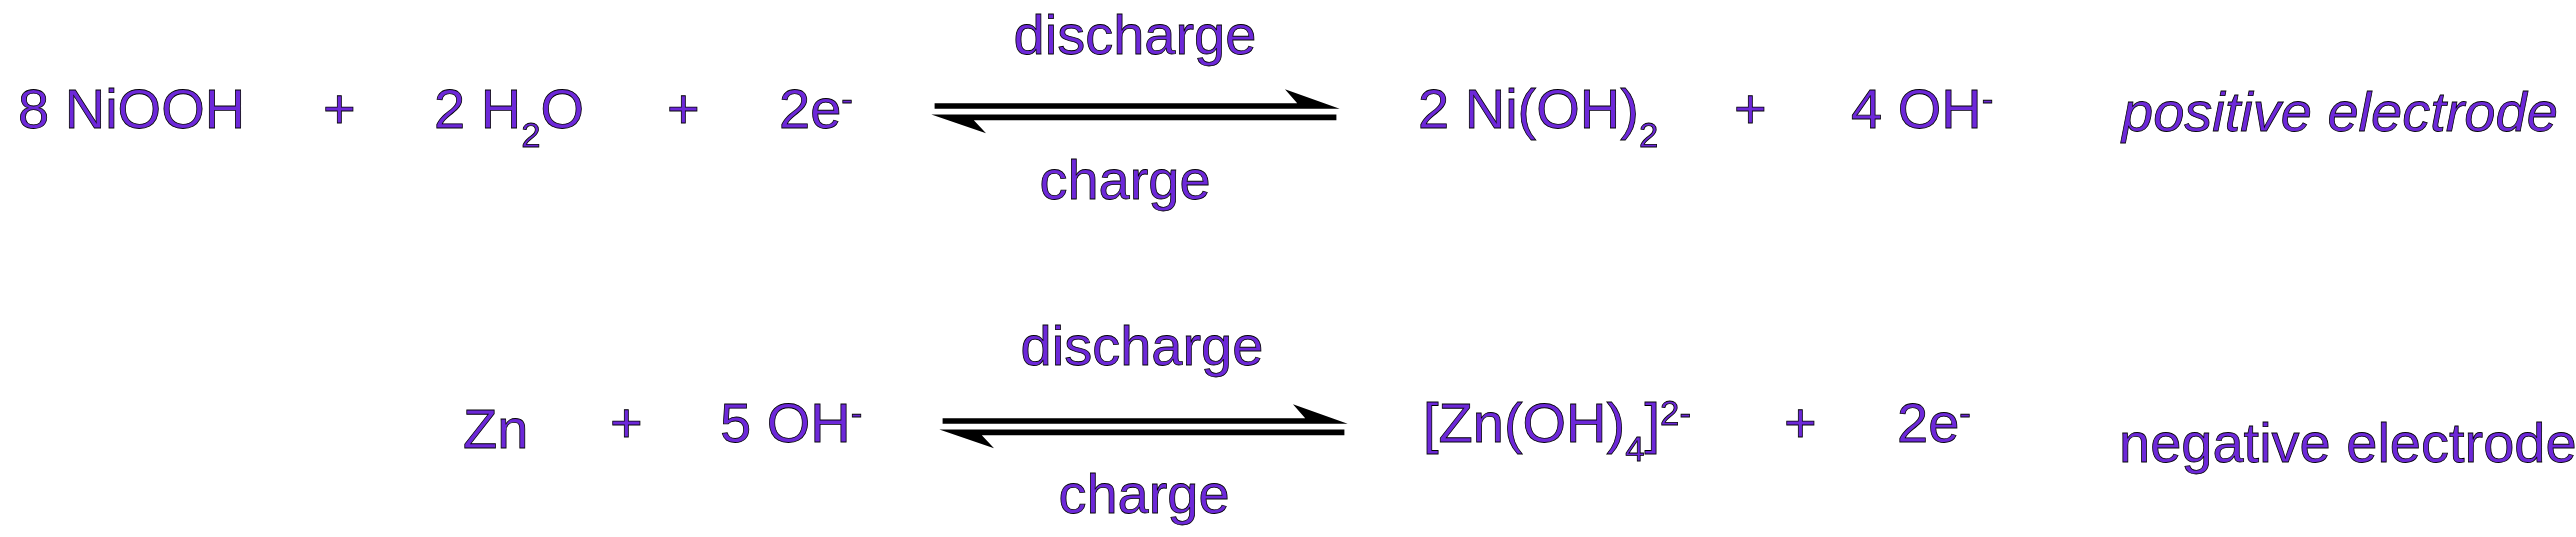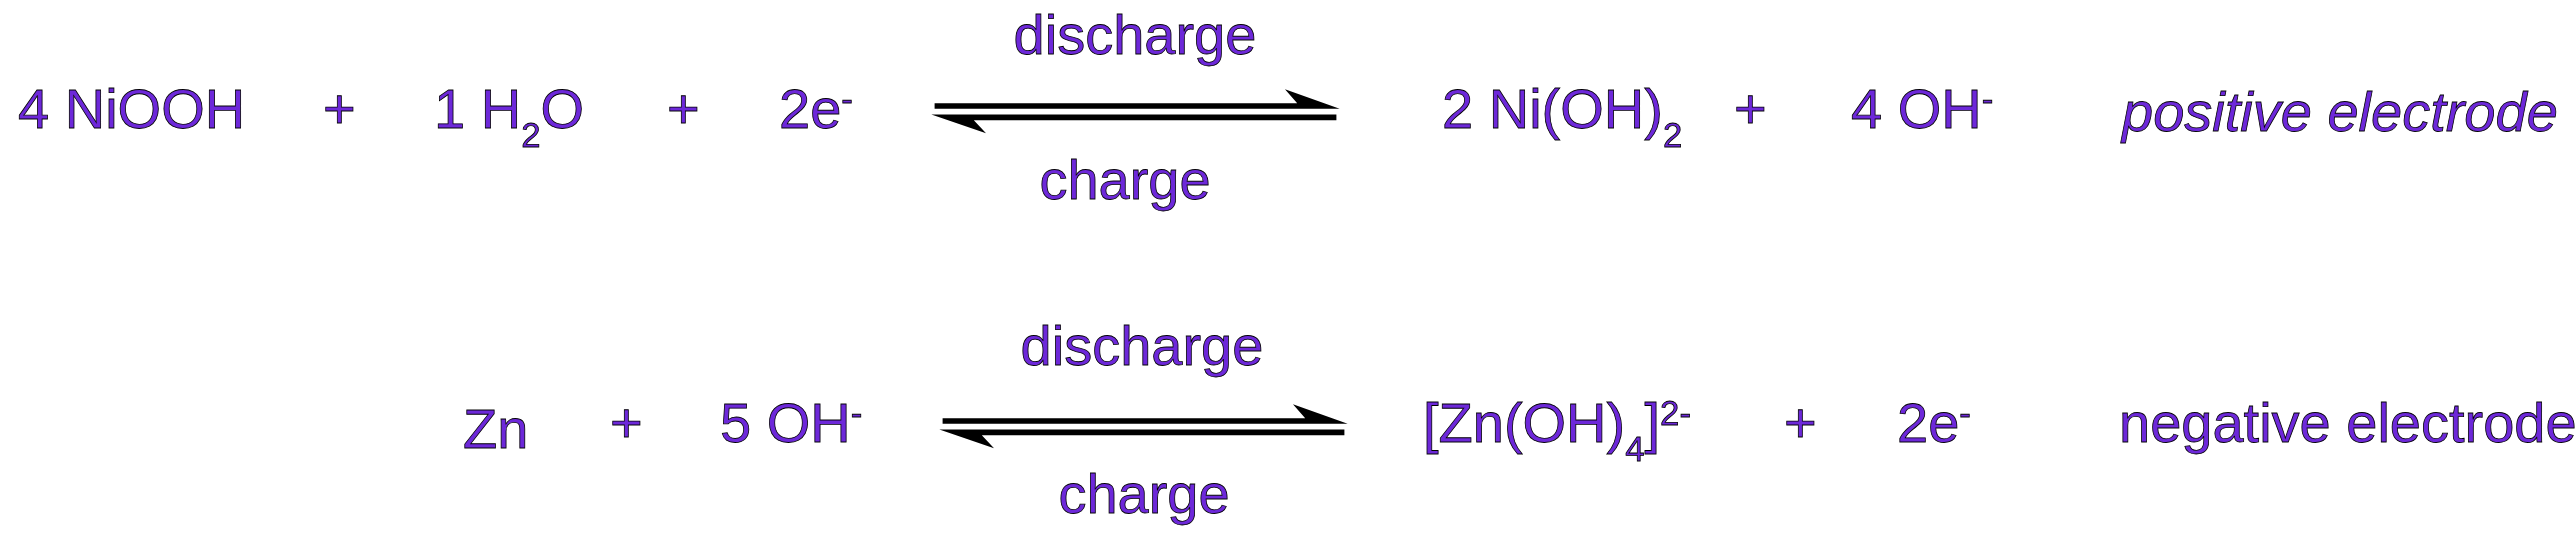--- a/index.html
+++ b/index.html
@@ -25,34 +25,34 @@
   .tok .sup { font-size: 0.62em; vertical-align: 0.5em;  line-height: 0; }
   .arrow-svg { position: absolute; display: block; }
   .arrow-svg path { fill: #000000; stroke: none; }
 </style>
 </head>
 <body>
 
 <div class="stage">
 
   <section>
-    <span class="tok" style="left:18px;   top:81px;"><span>4 NiOOH</span></span>
+    <span class="tok" style="left:18px;   top:81px;"><span>8 NiOOH</span></span>
     <span class="plus" style="left:323px;  top:81px;">+</span>
-    <span class="tok" style="left:434px;  top:81px;"><span>1 H</span><span class="sub">2</span><span>O</span></span>
+    <span class="tok" style="left:434px;  top:81px;"><span>2 H</span><span class="sub">2</span><span>O</span></span>
     <span class="plus" style="left:667px;  top:81px;">+</span>
     <span class="tok" style="left:779px;  top:81px;"><span>2e</span><span class="sup">-</span></span>
 
     <span class="lab centered" style="left:1135px; top:7.4px;">discharge</span>
     <svg class="arrow-svg" style="left:930px; top:86px;" width="411" height="49" viewBox="0 0 500 60" aria-hidden="true">
       <path d="M4 21 L448 21 L433 4 L500 28 L4 28 Z"></path>
       <path d="M496 42 L52 42 L67 58 L0 35 L496 35 Z"></path>
     </svg>
     <span class="lab centered" style="left:1125px; top:152px;">charge</span>
 
-    <span class="tok" style="left:1418px; top:81px;margin-left:24px;"><span>2 Ni(OH)</span><span class="sub">2</span></span>
+    <span class="tok" style="left:1418px; top:81px;"><span>2 Ni(OH)</span><span class="sub">2</span></span>
     <span class="plus" style="left:1734px; top:81px;">+</span>
     <span class="tok" style="left:1851px; top:81px;"><span>4 OH</span><span class="sup">-</span></span>
 
     <span class="lab" style="left:2122px; top:84px;font-style:italic;">positive electrode</span>
   </section>
 
   <section>
     <span class="tok" style="left:463px;  top:401px;"><span>Zn</span></span>
     <span class="plus" style="left:610px;  top:395px;">+</span>
     <span class="tok" style="left:720px;  top:395px;"><span>5 OH</span><span class="sup">-</span></span>
@@ -61,17 +61,17 @@
     <svg class="arrow-svg" style="left:938px; top:401px;" width="411" height="49" viewBox="0 0 500 60" aria-hidden="true">
       <path d="M4 21 L448 21 L433 4 L500 28 L4 28 Z"></path>
       <path d="M496 42 L52 42 L67 58 L0 35 L496 35 Z"></path>
     </svg>
     <span class="lab centered" style="left:1144px; top:466px;">charge</span>
 
     <span class="tok" style="left:1423px; top:395px;"><span>[Zn(OH)</span><span class="sub">4</span><span>]</span><span class="sup">2-</span></span>
     <span class="plus" style="left:1784px; top:395px;">+</span>
     <span class="tok" style="left:1897px; top:395px;"><span>2e</span><span class="sup">-</span></span>
 
-    <span class="lab" style="left:2119px; top:395px;">negative electrode</span>
+    <span class="lab" style="left:2119px; top:415px;">negative electrode</span>
   </section>
 
 </div>
 
 
 </body></html>

